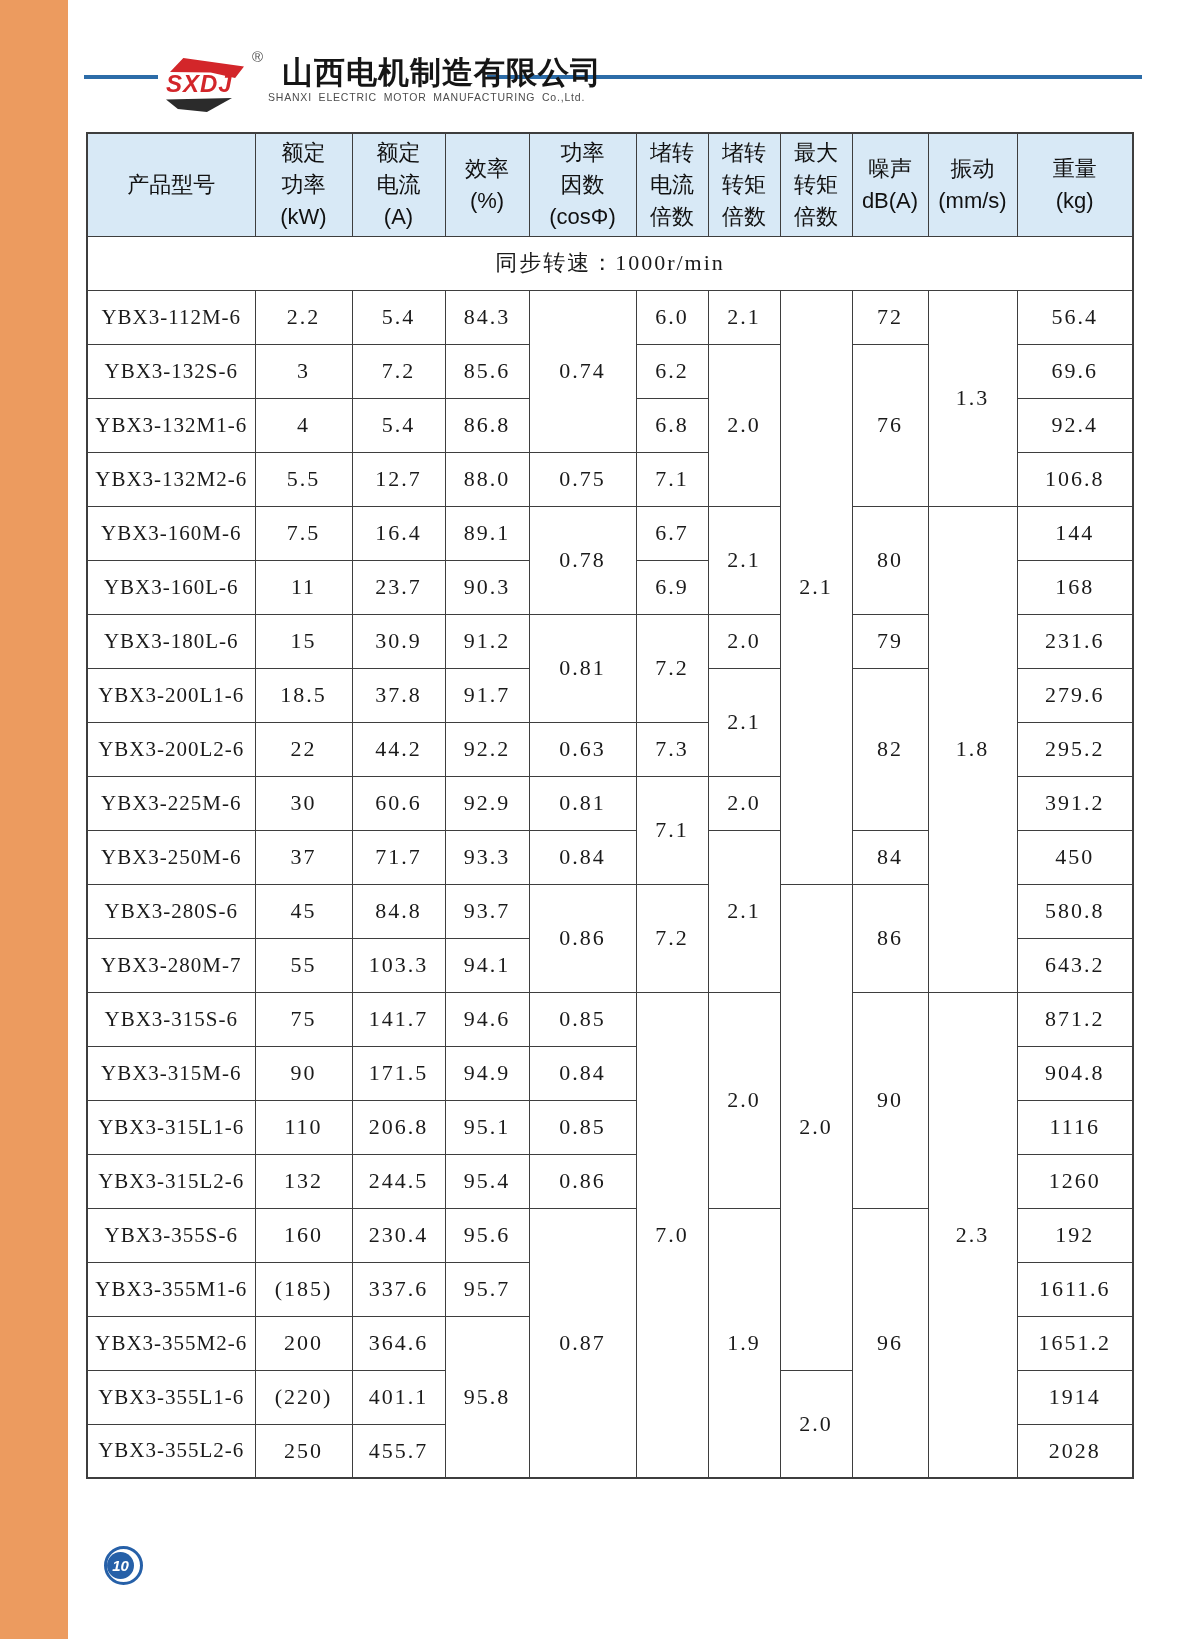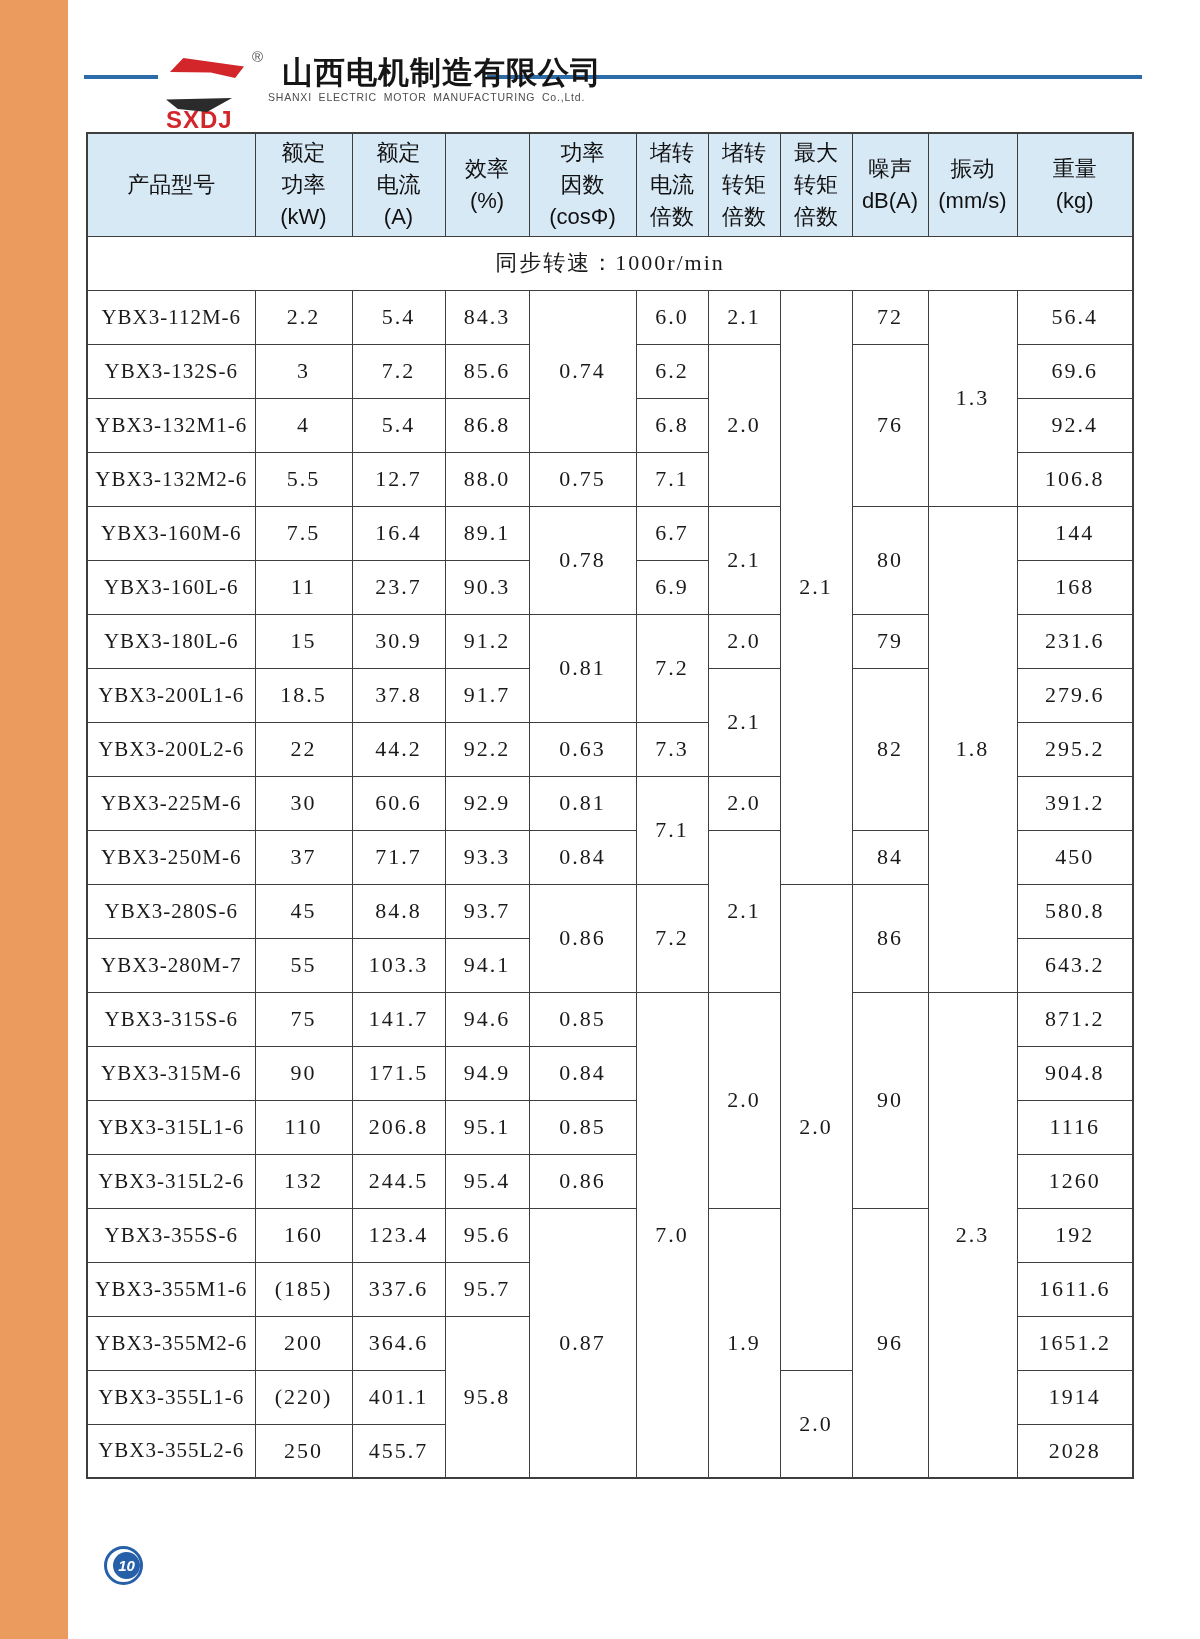--- a/index.html
+++ b/index.html
@@ -19,22 +19,22 @@
   .rule-left  { left:84px;  width:74px; }
   .rule-right { left:487px; width:655px; }
   .logo-box { position:absolute; left:160px; top:40px; width:105px; height:70px; }
   .logo-roof {
     position:absolute; left:10px; top:18px; width:74px; height:20px;
     background:#D3262A;
     clip-path:polygon(0 70%, 18% 0, 100% 42%, 88% 100%, 55% 72%);
   }
   .logo-word {
     position:absolute; left:6px; top:30px;
-    font-weight:bold; font-size:24px; letter-spacing:1px;
-    color:#D3262A; font-family:"Liberation Sans", sans-serif;margin-top:36px;
+    font-weight:bold; font-style:italic; font-size:24px; letter-spacing:1px;
+    color:#D3262A; font-family:"Liberation Sans", sans-serif;
   }
   .logo-swoosh {
     position:absolute; left:6px; top:58px; width:66px; height:14px;
     background:#2b2b2b;
     clip-path:polygon(0 10%, 100% 0, 62% 100%, 18% 78%);
   }
   .logo-reg { position:absolute; left:92px; top:8px; font-size:15px; color:#555; }
   .company-cn {
     position:absolute; left:282px; top:52px;
     font-size:31px; font-weight:bold; color:#151515; letter-spacing:1px;
@@ -73,21 +73,21 @@
   table.spec tbody td {
     font-size:22px; color:#1a1a1a; letter-spacing:2px;
     font-family:"Liberation Serif","DejaVu Serif",serif;
     background:#fff;
   }
   table.spec tbody td.cell-model { font-size:21px; letter-spacing:1px; }
   
   .page-badge {
     position:absolute; left:104px; top:1546px; width:39px; height:39px;
     border:3px solid #2660A8; border-radius:50%;
-    display:flex; align-items:center; justify-content:flex-end;
+    display:flex; align-items:center; justify-content:flex-start;
     background:#fff;
   }
   .page-badge-inner {
     width:27px; height:27px; border-radius:50%;
     background:#2660A8; color:#fff;
     display:flex; align-items:center; justify-content:center;
     font-size:15px; font-weight:bold; font-style:italic;
     font-family:"Liberation Sans", sans-serif;
   }
 </style>
@@ -317,21 +317,21 @@
         <td class="cell-model">YBX3-315L2-6</td>
         <td class="cell-value">132</td>
         <td class="cell-value">244.5</td>
         <td class="cell-value">95.4</td>
         <td class="cell-value">0.86</td>
         <td class="cell-value">1260</td>
       </tr>
       <tr>
         <td class="cell-model">YBX3-355S-6</td>
         <td class="cell-value">160</td>
-        <td class="cell-value">123.4</td>
+        <td class="cell-value">230.4</td>
         <td class="cell-value">95.6</td>
         <td rowspan="5" class="cell-value">0.87</td>
         <td rowspan="5" class="cell-value">1.9</td>
         <td rowspan="5" class="cell-value">96</td>
         <td class="cell-value">192</td>
       </tr>
       <tr>
         <td class="cell-model">YBX3-355M1-6</td>
         <td class="cell-value">(185)</td>
         <td class="cell-value">337.6</td>

